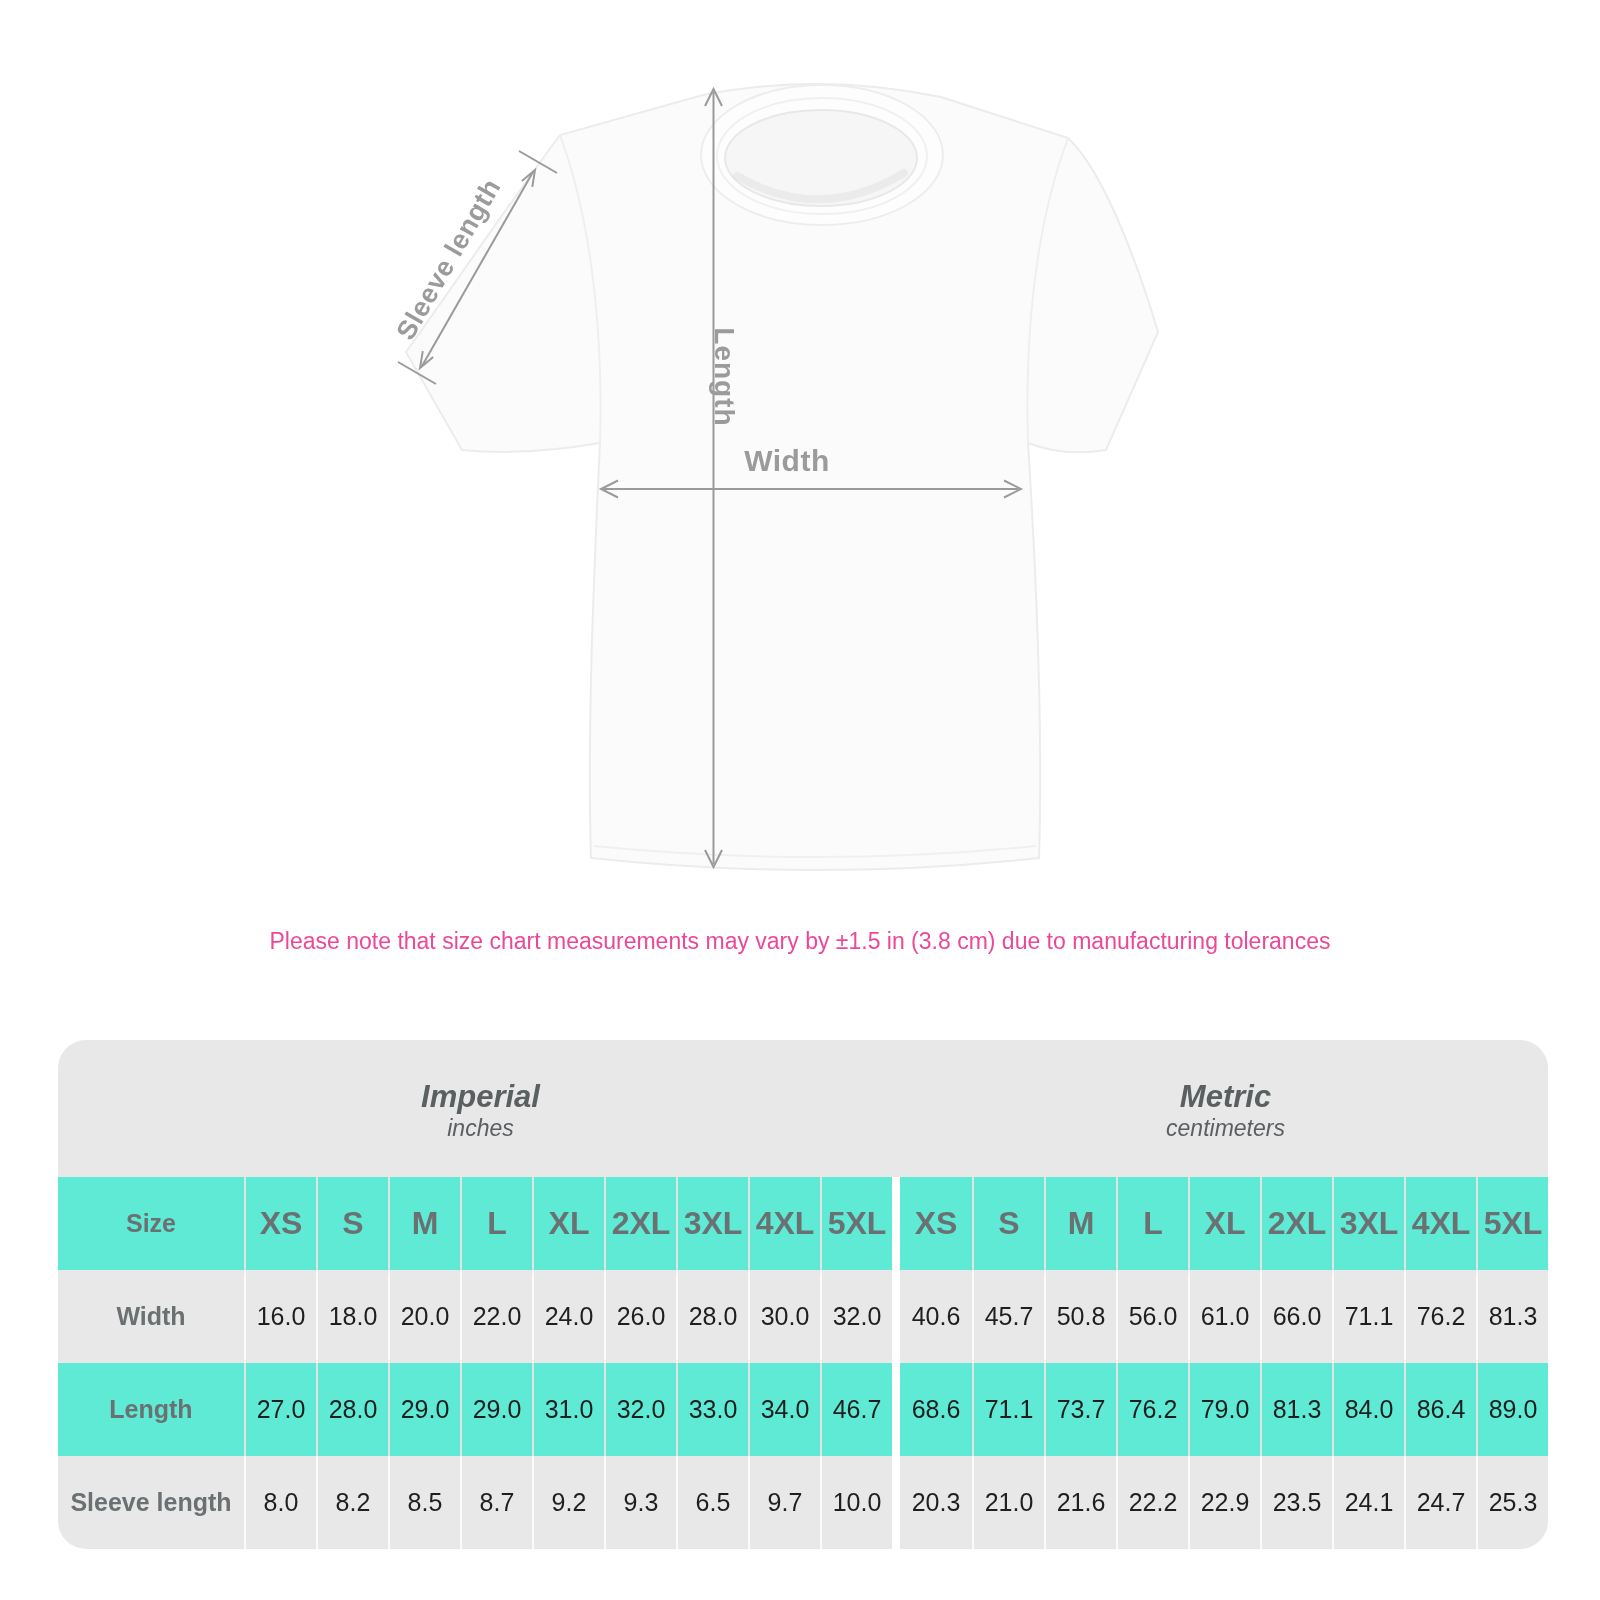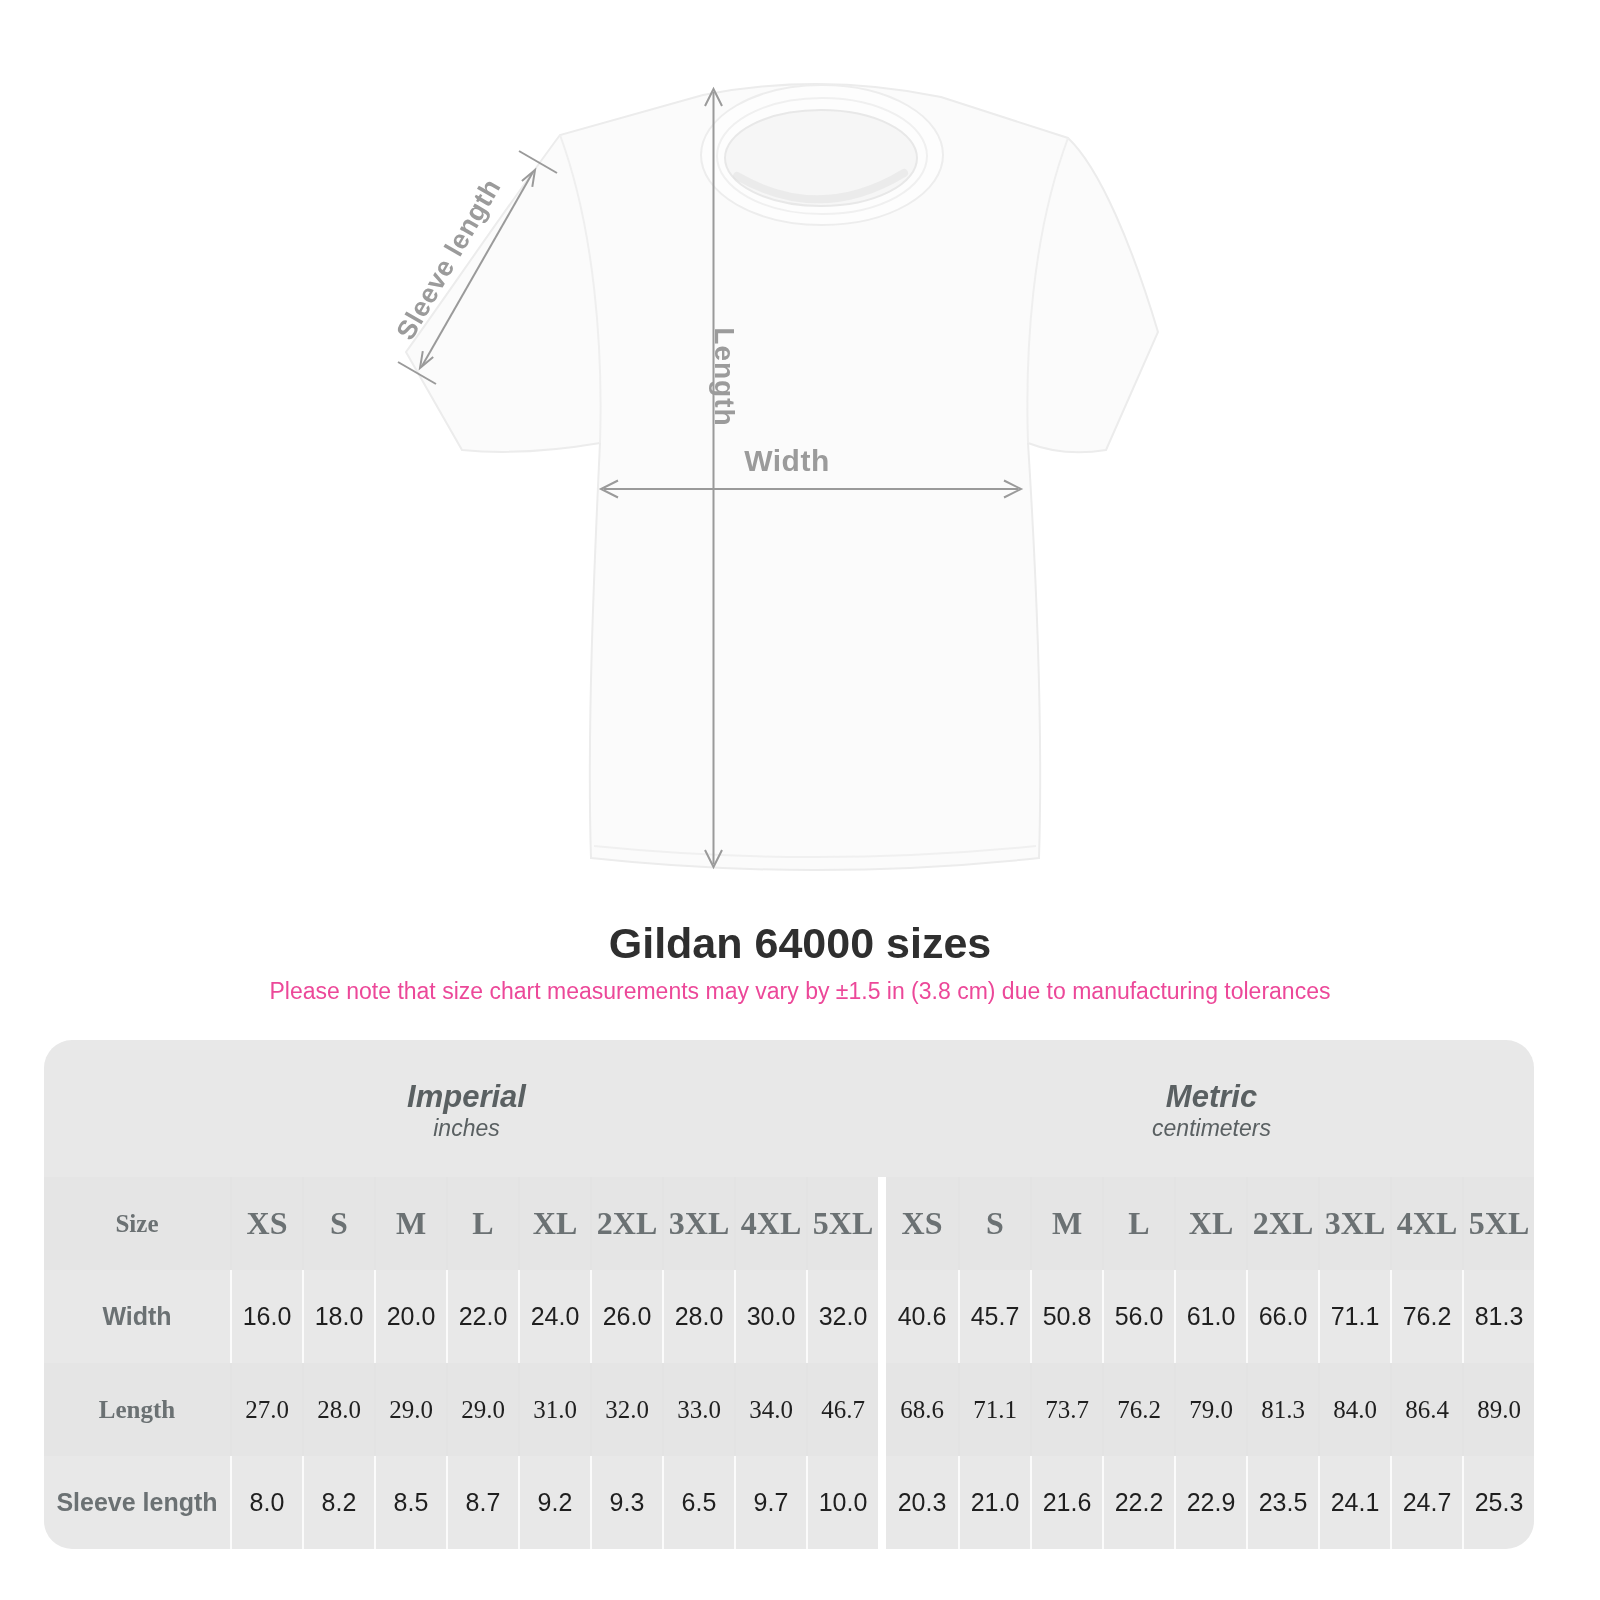--- a/index.html
+++ b/index.html
@@ -16,31 +16,31 @@
   .anno.sleeve{left:329px;top:244px;width:240px;font-size:27px;transform:rotate(-60deg);transform-origin:50% 50%;letter-spacing:.5px;}
   .anno.length{left:624px;top:361px;width:200px;font-size:28px;transform:rotate(90deg);transform-origin:50% 50%;letter-spacing:1px;}
   .anno.width{left:687px;top:444px;width:200px;font-size:30px;letter-spacing:.5px;}
 
   
   .heading{position:absolute;left:0;top:918px;width:1600px;text-align:center;}
   .heading h1{margin:0;font-size:43px;line-height:50px;color:#2f2f2f;font-weight:bold;}
   .heading p{margin:10px 0 0 0;font-size:23px;color:#ec4899;}
 
   
-  .sizetable{position:absolute;left:44px;top:1040px;width:1490px;}
+  .sizetable{position:absolute;left:58px;top:1040px;width:1490px;}
   .band{
     height:137px;background:#e8e8e8;border-radius:28px 28px 0 0;
     display:grid;grid-template-columns:845px 645px;
   }
   .unit{display:flex;flex-direction:column;align-items:center;justify-content:center;padding-top:4px;color:#5a6062;}
   .unit .u-title{font-size:31px;font-weight:bold;font-style:italic;}
   .unit .u-sub{font-size:23px;font-style:italic;margin-top:0;}
 
   .row{display:grid;grid-template-columns:186px repeat(9,1fr) 8px repeat(9,1fr);height:93px;}
-  .row.white{background:#e5e5e5;font-family:Liberation Serif, serif;--sep:#e3e3e3;}
+  .row.white{background:#5eead4;--sep:#e3e3e3;}
   .row.gray{background:#e8e8e8;--sep:#fbfbfb;}
   .row.last{border-radius:0 0 28px 28px;overflow:hidden;}
   .c{display:flex;align-items:center;justify-content:center;font-size:25px;color:#1f1f1f;}
   .c.s{border-left:2px solid var(--sep);}
   .c.hd{font-weight:bold;color:#6b7173;font-size:32px;}
   .c.lab{font-weight:bold;color:#6b7173;font-size:25px;}
   .gap{background:#ffffff;}
 </style>
 </head>
 <body>
@@ -94,21 +94,20 @@
         <line x1="398" y1="362" x2="436" y2="384"></line>
       </g>
     </svg>
 
     <div class="anno sleeve">Sleeve length</div>
     <div class="anno length">Length</div>
     <div class="anno width">Width</div>
   </div>
 
   <div class="heading">
-    <h1>Gildan 64000 sizes</h1>
     <p>Please note that size chart measurements may vary by ±1.5 in (3.8 cm) due to manufacturing tolerances</p>
   </div>
 
   <div class="sizetable">
 
     <div class="band">
       <div class="unit">
         <div class="u-title">Imperial</div>
         <div class="u-sub">inches</div>
       </div>

